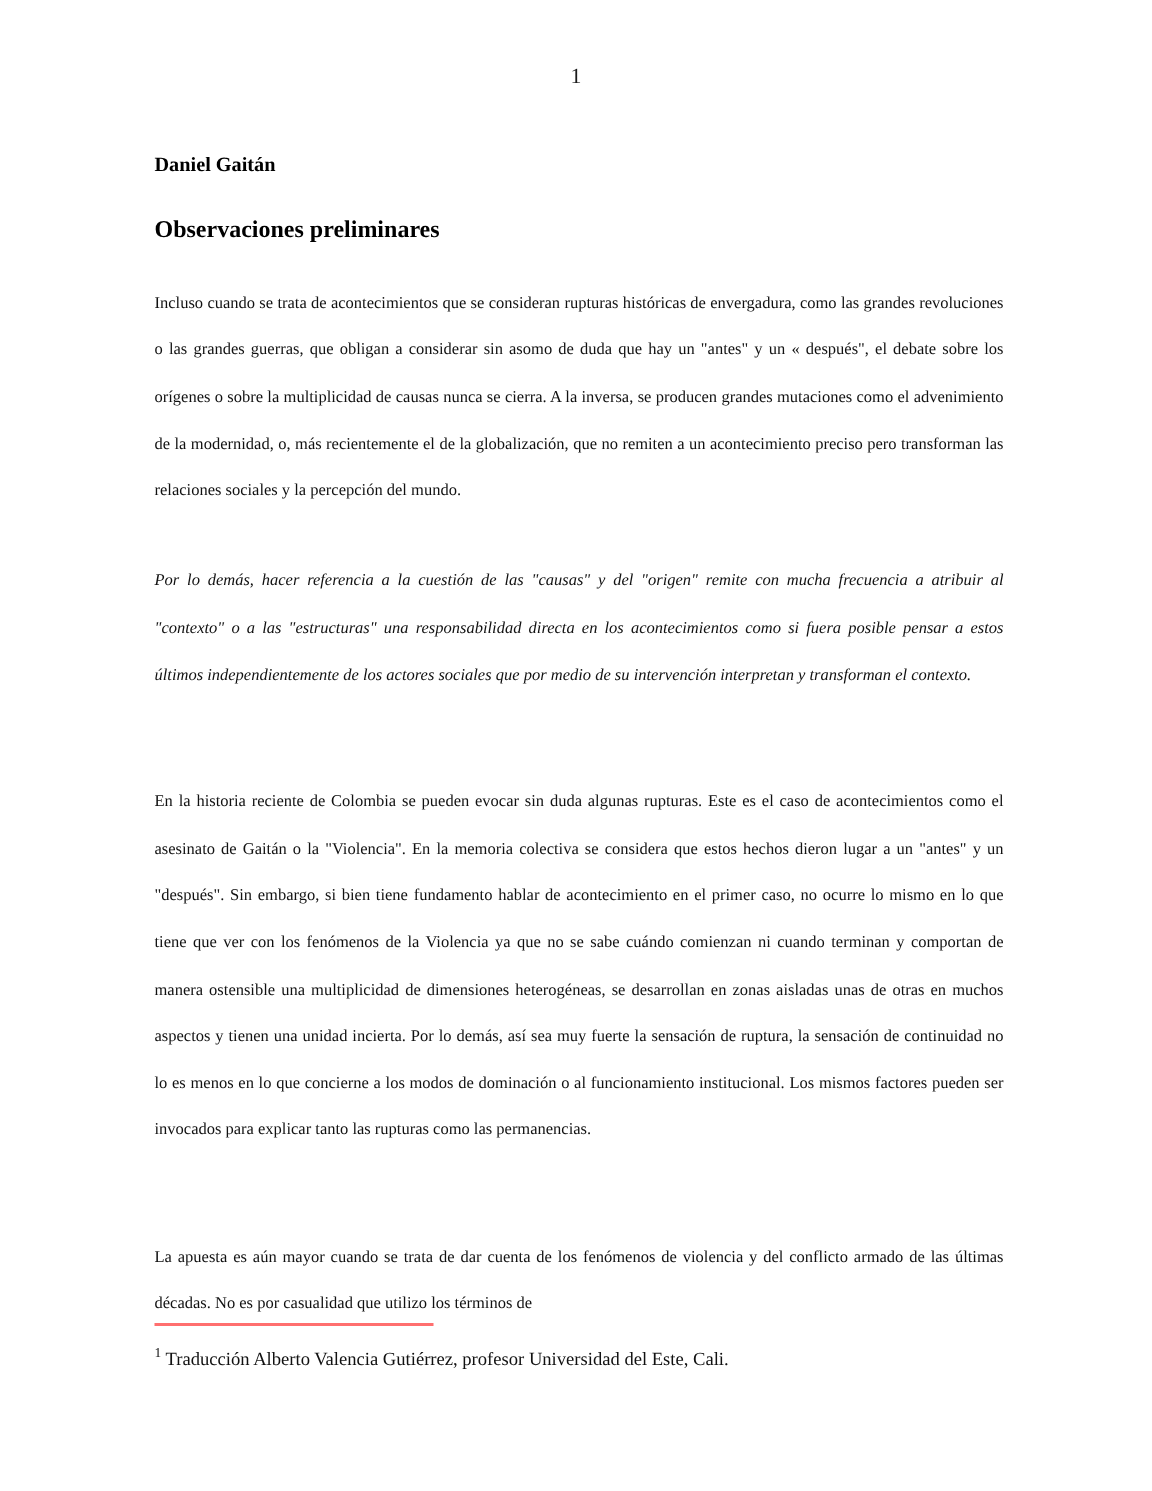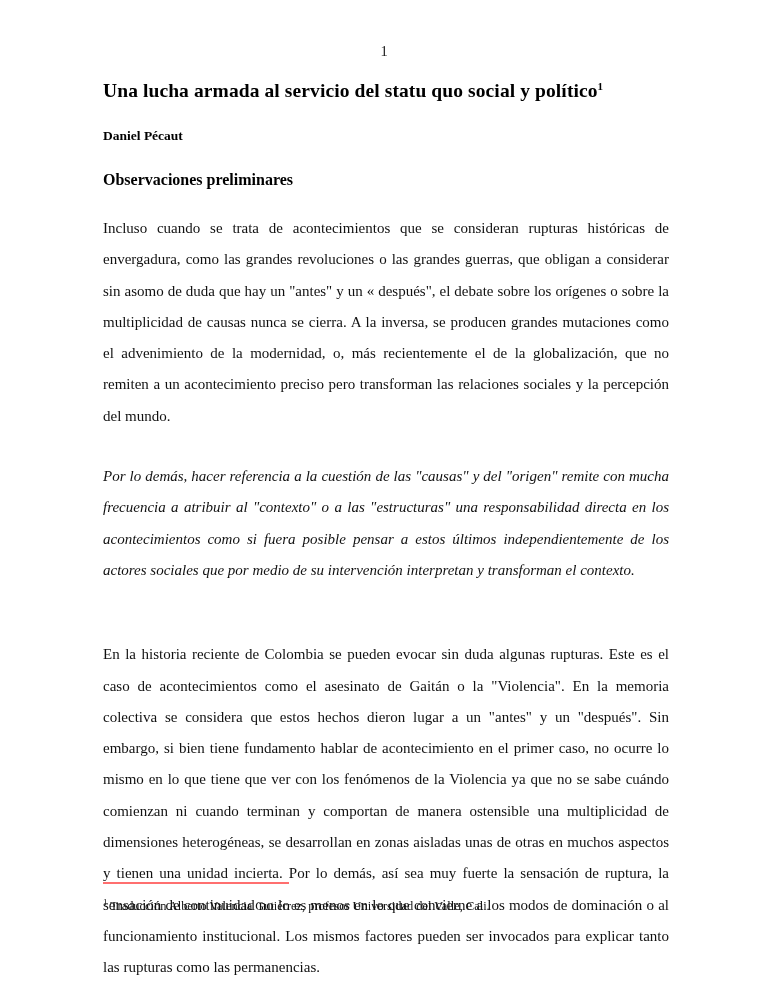--- a/index.html
+++ b/index.html
@@ -59,21 +59,21 @@
     margin-top: 22px;
     line-height: 19px;
   }
   .section-heading {
     font-size: 16px;
     font-weight: bold;
     margin-top: 25px;
     line-height: 19px;
   }
   p.body-par {
-    font-size: 15px;
+    font-size: 11px;
     line-height: 31.3px;
     text-align: justify;
     text-justify: inter-word;
     margin: 0;
     color: #111;
   }
   p.body-par.first-par {
     margin-top: 24px;
   }
   p.body-par.gap-small {
@@ -111,34 +111,33 @@
 </style>
 </head>
 <body>
 
 <div class="page">
 
   <div class="page-number">1</div>
 
   <div class="content">
 
-    <h1 class="doc-title"><span>Una lucha armada al servicio del statu quo social y político</span><sup>1</sup></h1>
 
-    <div class="byline">Daniel Pécaut</div>
+    <div class="byline">Daniel Gaitán</div>
 
     <div class="section-heading">Observaciones preliminares</div>
 
     <p class="body-par first-par">Incluso cuando se trata de acontecimientos que se consideran rupturas históricas de envergadura, como las grandes revoluciones o las grandes guerras, que obligan a considerar sin asomo de duda que hay un "antes" y un « después", el debate sobre los orígenes o sobre la multiplicidad de causas nunca se cierra. A la inversa, se producen grandes mutaciones como el advenimiento de la modernidad, o, más recientemente el de la globalización, que no remiten a un acontecimiento preciso pero transforman las relaciones sociales y la percepción del mundo.</p>
 
     <p class="body-par gap-small">Por lo demás, hacer referencia a la cuestión de las "causas" y del "origen" remite con mucha frecuencia a atribuir al "contexto" o a las "estructuras" una responsabilidad directa en los acontecimientos como si fuera posible pensar a estos últimos independientemente de los actores sociales que por medio de su intervención interpretan y transforman el contexto.</p>
 
     <p class="body-par gap-large">En la historia reciente de Colombia se pueden evocar sin duda algunas rupturas. Este es el caso de acontecimientos como el asesinato de Gaitán o la "Violencia". En la memoria colectiva se considera que estos hechos dieron lugar a un "antes" y un "después". Sin embargo, si bien tiene fundamento hablar de acontecimiento en el primer caso, no ocurre lo mismo en lo que tiene que ver con los fenómenos de la Violencia ya que no se sabe cuándo comienzan ni cuando terminan y comportan de manera ostensible una multiplicidad de dimensiones heterogéneas, se desarrollan en zonas aisladas unas de otras en muchos aspectos y tienen una unidad incierta. Por lo demás, así sea muy fuerte la sensación de ruptura, la sensación de continuidad no lo es menos en lo que concierne a los modos de dominación o al funcionamiento institucional. Los mismos factores pueden ser invocados para explicar tanto las rupturas como las permanencias.</p>
 
     <p class="body-par gap-large">La apuesta es aún mayor cuando se trata de dar cuenta de los fenómenos de violencia y del conflicto armado de las últimas décadas. No es por casualidad que utilizo los términos de</p>
 
   </div>
 
   <div class="footnote-area">
     <div class="footnote-rule" style="background: rgb(255, 111, 111);"></div>
-    <p class="footnote-text"><sup>1</sup><span> Traducción Alberto Valencia Gutiérrez, profesor Universidad del Valle, Cali.</span></p>
+    <p class="footnote-text"><sup>1</sup><span> Traducción Alberto Valencia Gutiérrez, profesor Universidad del Este, Cali.</span></p>
   </div>
 
 </div>
 
 </body></html>

